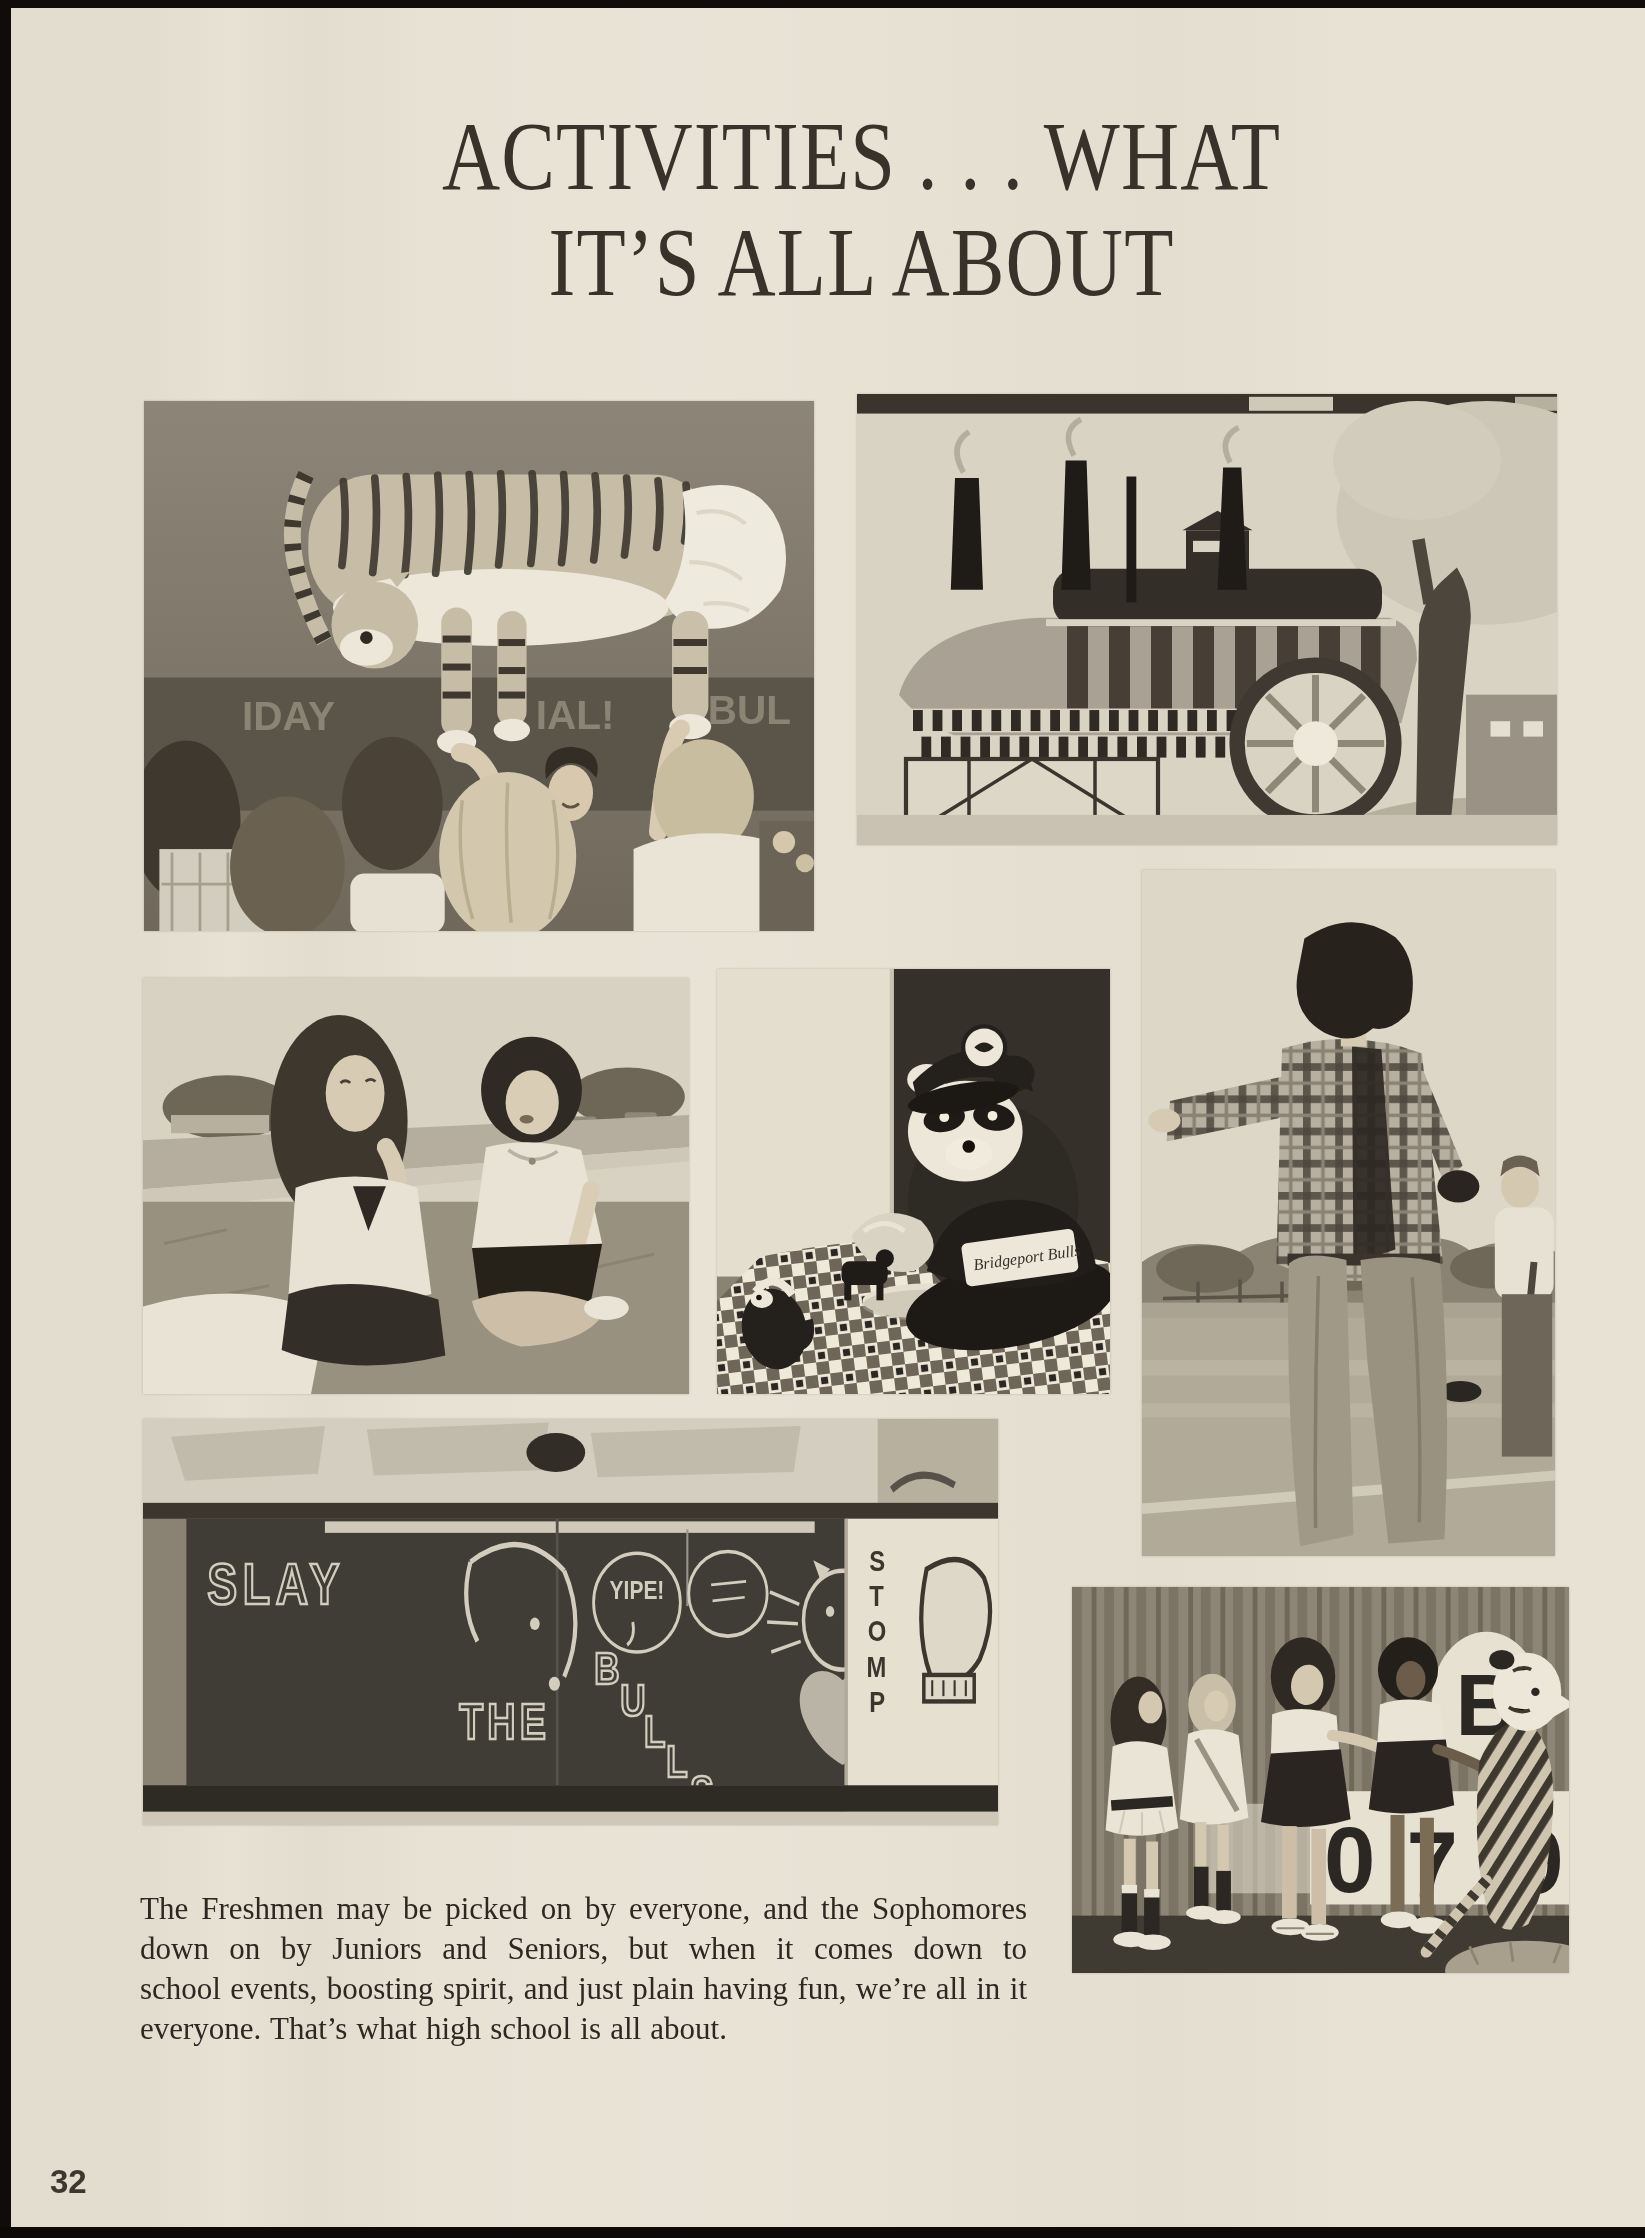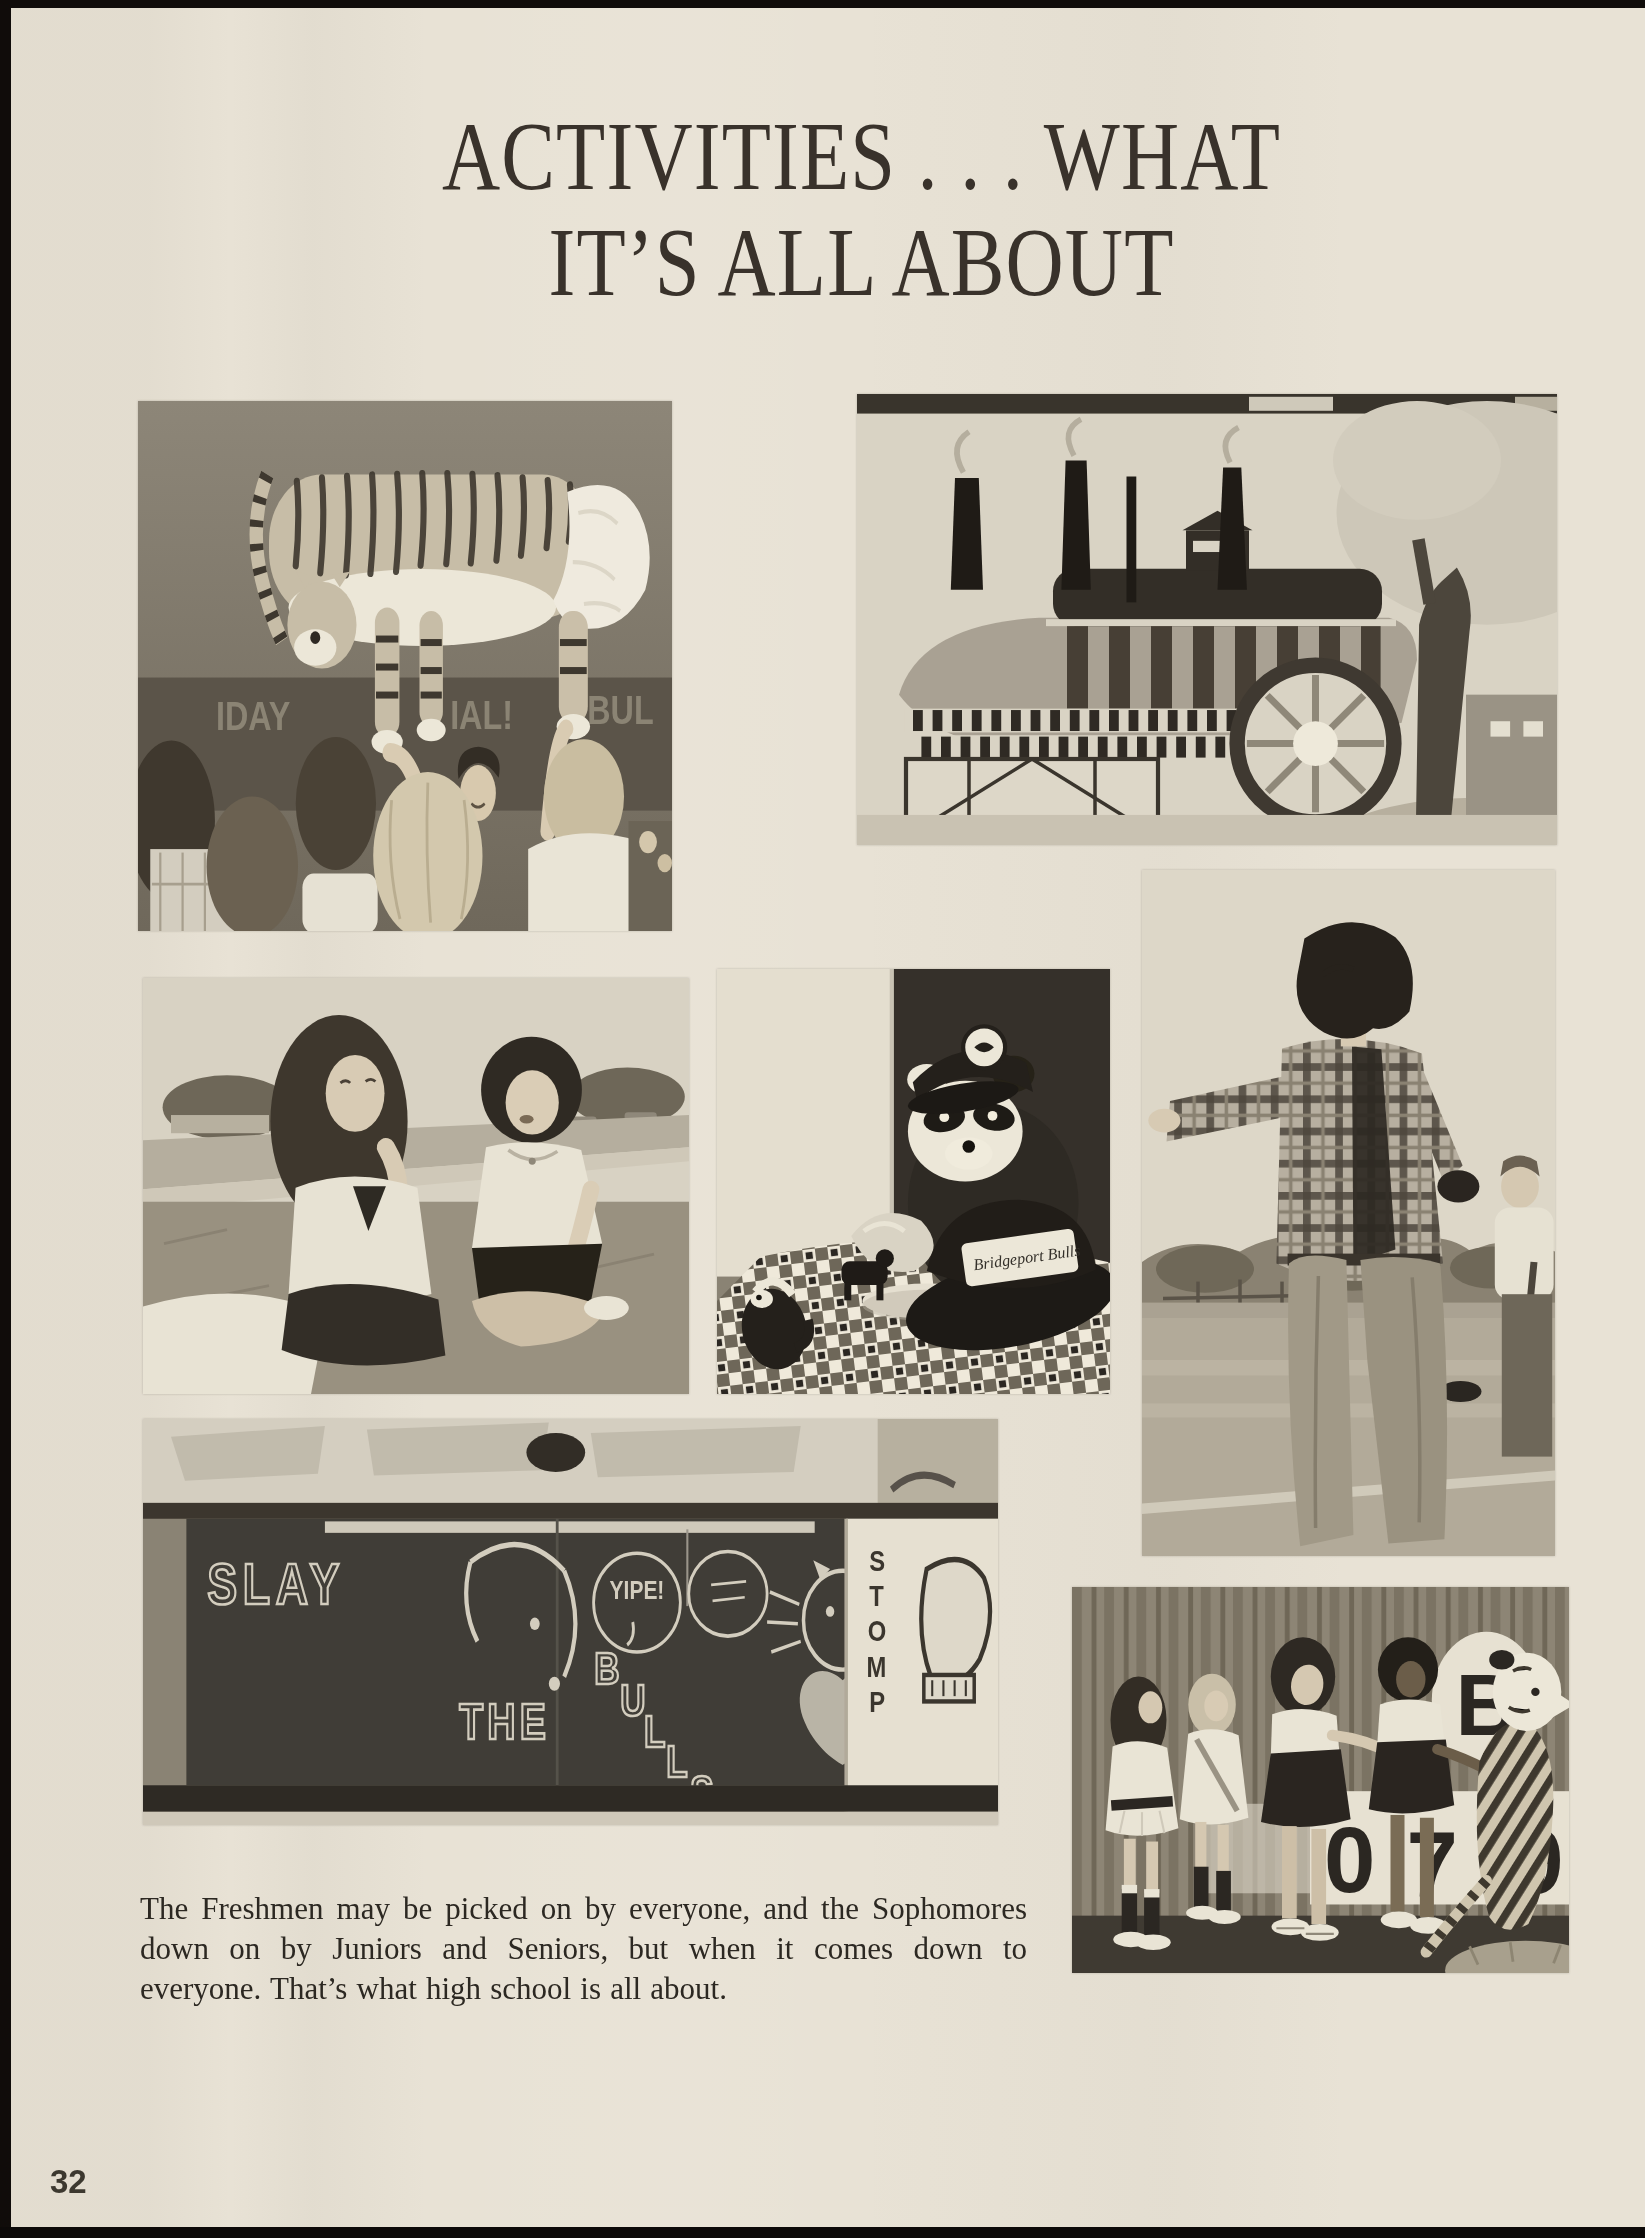--- a/index.html
+++ b/index.html
@@ -19,21 +19,21 @@
     position:absolute;left:78px;top:104px;width:1567px;
     text-align:center;color:#39322b;
     font-size:97px;line-height:106px;font-weight:normal;
     letter-spacing:1.4px;transform:scaleX(0.83);transform-origin:50% 0;
     white-space:nowrap;
   }
 
   .photo{position:absolute;overflow:hidden;background:#8a8374;box-shadow:0 0 2.1px rgba(60,50,40,.25);}
   .photo svg{display:block;width:100%;height:100%;}
 
-  .ph-pep{left:138px;top:401px;width:534px;height:530px;}
+  .ph-pep{left:144px;top:401px;width:670px;height:530px;}
   .ph-mural{left:857px;top:394px;width:700px;height:451px;}
   .ph-lawn{left:143px;top:978px;width:546px;height:416px;}
   .ph-mascot{left:717px;top:969px;width:393px;height:425px;}
   .ph-field{left:1142px;top:870px;width:413px;height:686px;}
   .ph-chalk{left:143px;top:1419px;width:855px;height:406px;}
   .ph-stage{left:1072px;top:1587px;width:497px;height:386px;}
 
   .para{
     position:absolute;left:140px;top:1889px;width:887px;
     color:#2c2822;font-size:31px;line-height:40px;
@@ -618,19 +618,20 @@
           <line x1="580" y1="540" x2="568" y2="514"></line>
           <line x1="630" y1="536" x2="626" y2="508"></line>
           <line x1="688" y1="538" x2="698" y2="512"></line>
         </g>
     </svg>
   </div>
 
   <div class="para">
     <div class="pline">The Freshmen may be picked on by everyone, and the Sophomores looked</div>
     <div class="pline">down on by Juniors and Seniors, but when it comes down to participating in</div>
+    <div class="pline">school events, boosting spirit, and just plain having fun, we’re all in it</div>
     <div class="pline pline-last">everyone. That’s what high school is all about.</div>
   </div>
 
   <div class="pagenum">32</div>
 
 </div>
 
 
 </body></html>

